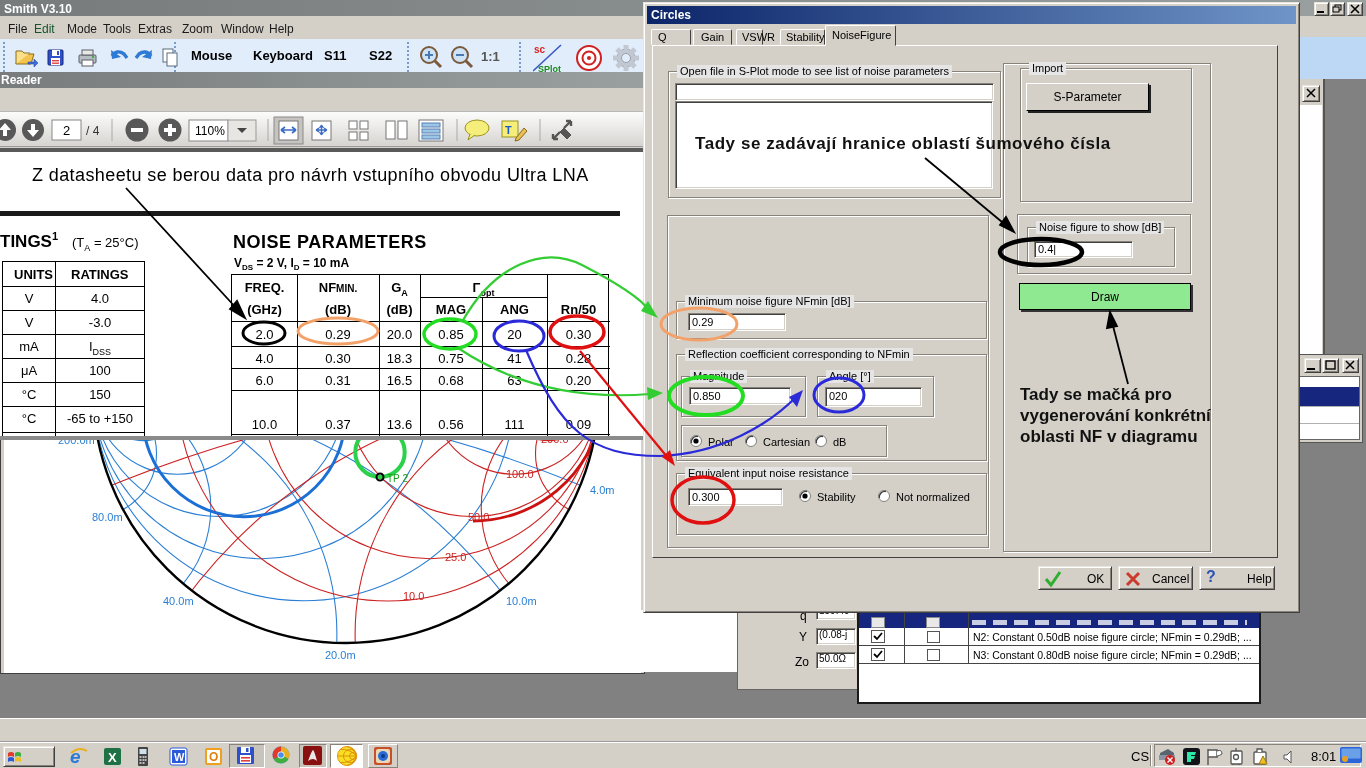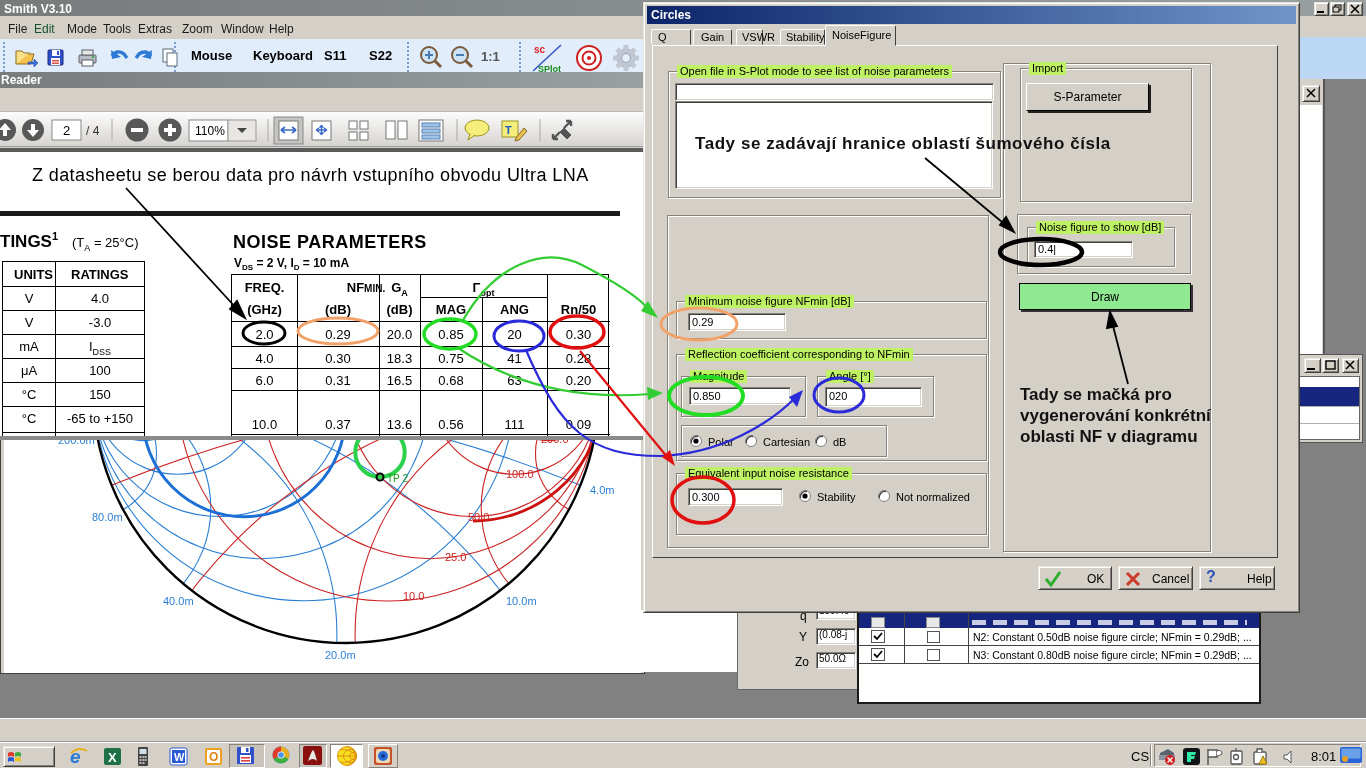--- a/index.html
+++ b/index.html
@@ -2,21 +2,21 @@
 <html><head><meta charset="utf-8">
 <style>
 *{margin:0;padding:0;box-sizing:border-box;font-family:"Liberation Sans",sans-serif;}
 html,body{width:1366px;height:768px;overflow:hidden;}
 body{position:relative;background:#818181;}
 .abs{position:absolute;}
 .gray{background:#d4d0c8;}
 .raised{background:#d4d0c8;border:1px solid;border-color:#e8e5df #404040 #404040 #e8e5df;box-shadow:inset 1px 1px 0 #fff, inset -1px -1px 0 #87837b;}
 .sunk{background:#fff;border:1px solid;border-color:#87837b #fff #fff #87837b;box-shadow:inset 1px 1px 0 #404040, inset -1px -1px 0 #d4d0c8;}
 .gb{border:1px solid #87837b;box-shadow:inset 1px 1px 0 #fff, 1px 1px 0 #fff;}
-.gbl{position:absolute;top:-7px;left:8px;background:#bef264;padding:0 3px;font-size:11px;line-height:13px;color:#000;white-space:nowrap;}
+.gbl{position:absolute;top:-7px;left:8px;background:#e5e5e5;padding:0 3px;font-size:11px;line-height:13px;color:#000;white-space:nowrap;}
 .f11{font-size:11px;line-height:13px;color:#000;white-space:nowrap;}
 .f12{font-size:12px;color:#000;white-space:nowrap;}
 svg{display:block;}
 </style></head>
 <body>
 
 <div class="abs" style="left:0;top:0;width:1366px;height:16px;background:linear-gradient(90deg,#777b7b,#9aa0a0);">
  <span class="abs" style="left:4px;top:2px;color:#fff;font-weight:bold;font-size:12px;">Smith V3.10</span>
 </div>
 
@@ -336,21 +336,21 @@
         <div class="abs" style="left:52px;top:0;width:1px;height:180px;background:#000;"></div>
       </div>
   <div class="abs" style="left:231px;top:122px;width:378px;height:162px;border:1px solid #000;border-bottom:none;">
         <div class="abs" style="left:65px;top:0;width:1px;height:162px;background:#000;"></div>
         <div class="abs" style="left:147px;top:0;width:1px;height:162px;background:#000;"></div>
         <div class="abs" style="left:188px;top:0;width:1px;height:162px;background:#000;"></div>
         <div class="abs" style="left:250px;top:22px;width:1px;height:140px;background:#000;"></div>
         <div class="abs" style="left:315px;top:0;width:1px;height:162px;background:#000;"></div>
         <span class="abs" style="left:0px;top:5px;width:65px;text-align:center;font-size:13px;font-weight:bold;">FREQ.</span>
         <span class="abs" style="left:0px;top:27px;width:65px;text-align:center;font-size:13px;font-weight:bold;">(GHz)</span>
-        <span class="abs" style="left:65px;top:5px;width:82px;text-align:center;font-size:13px;font-weight:bold;margin-left:28px;">NF<span style="font-size:10px;">MIN.</span></span>
+        <span class="abs" style="left:65px;top:5px;width:82px;text-align:center;font-size:13px;font-weight:bold;">NF<span style="font-size:10px;">MIN.</span></span>
         <span class="abs" style="left:65px;top:27px;width:82px;text-align:center;font-size:13px;font-weight:bold;">(dB)</span>
         <span class="abs" style="left:147px;top:5px;width:41px;text-align:center;font-size:13px;font-weight:bold;">G<sub style="font-size:9px;">A</sub></span>
         <span class="abs" style="left:147px;top:27px;width:41px;text-align:center;font-size:13px;font-weight:bold;">(dB)</span>
         <span class="abs" style="left:188px;top:5px;width:127px;text-align:center;font-size:13px;font-weight:bold;white-space:nowrap;">Γ<sub style="font-size:9px;">opt</sub></span>
         <div class="abs" style="left:188px;top:22px;width:127px;height:1px;background:#000;"></div>
         <span class="abs" style="left:188px;top:27px;width:62px;text-align:center;font-size:13px;font-weight:bold;">MAG</span>
         <span class="abs" style="left:250px;top:27px;width:65px;text-align:center;font-size:13px;font-weight:bold;">ANG</span>
         <span class="abs" style="left:315px;top:27px;width:63px;text-align:center;font-size:13px;font-weight:bold;">Rn/50</span>
         <div class="abs" style="left:0;top:46px;width:378px;height:1px;background:#000;"></div>
         <div class="abs" style="left:0;top:47px;width:378px;height:25px;border-bottom:1px solid #000;">

